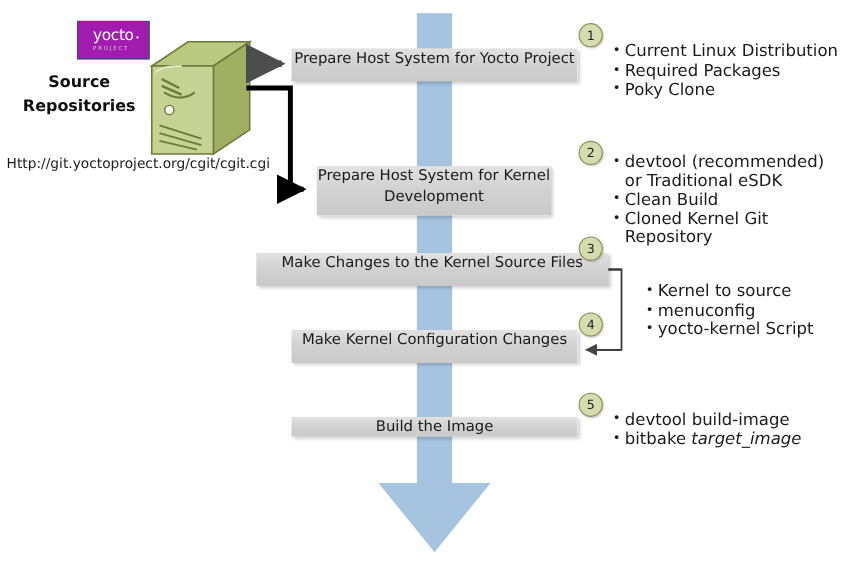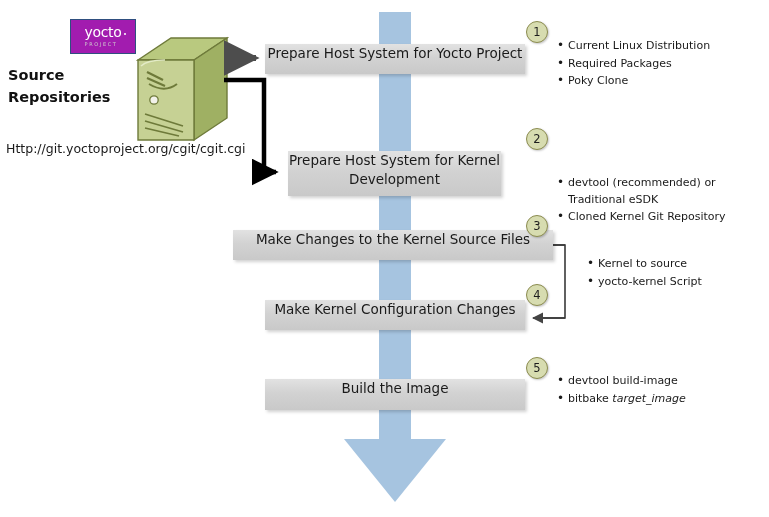--- a/index.html
+++ b/index.html
@@ -52,21 +52,21 @@
     text-align: center;
     color: #cfcfcf;
     font-size: 5px;
     letter-spacing: 1.6px;
   }
 
   
   #source-label {
     left: 8px; top: 64px;
     width: 128px;
-    text-align: left;
+    text-align: center;
     font-size: 14.5px;
     font-weight: bold;
     color: #111111;
     line-height: 22px;
   }
   #repo-url {
     left: 6px; top: 141px;
     font-size: 12.5px;
     color: #1a1a1a;
     white-space: nowrap;
@@ -99,21 +99,21 @@
     align-items: flex-start;
     justify-content: center;
     text-align: center;
     line-height: 19px;
   }
 
   #box-1 { left: 265px; top: 44px;  width: 260px; height: 30px; }
   #box-2 { left: 288px; top: 151px; width: 213px; height: 45px; }
   #box-3 { left: 233px; top: 230px; width: 320px; height: 30px; }
   #box-4 { left: 265px; top: 300px; width: 260px; height: 30px; }
-  #box-5 { left: 265px; top: 379px; width: 260px; height: 31px; }
+  #box-5 { left: 265px; top: 379px; width: 260px; height: 18px; }
 
   
   .step-circle {
     width: 22px; height: 22px;
     border-radius: 50%;
     background: #d7dcb0;
     border: 1.5px solid #8c8d50;
     box-sizing: border-box;
     font-size: 11.5px;
     color: #1d1d1d;
@@ -123,37 +123,37 @@
     box-shadow: 1px 1px 2px rgba(0,0,0,0.22);
   }
   #circle-1 { left: 526px; top: 21px; }
   #circle-2 { left: 526px; top: 128px; }
   #circle-3 { left: 526px; top: 215px; }
   #circle-4 { left: 526px; top: 284px; }
   #circle-5 { left: 526px; top: 357px; }
 
   
   .notes {
-    font-size: 11px;
+    font-size: 15px;
     color: #1a1a1a;
     line-height: 16.5px;
   }
   .notes ul { margin: 0; padding: 0 0 0 14px; list-style: none; }
   .notes li { position: relative; padding-left: 0; margin: 0 0 1px 0; }
   .notes li::before {
     content: "\2022";
     position: absolute;
     left: -11px;
     top: -1px;
     font-size: 12px;
   }
   .notes li .ital { font-style: italic; }
 
   #notes-1 { left: 554px; top: 38px; width: 210px; }
-  #notes-2 { left: 554px; top: 139px; width: 212px; margin-top: 36px; }
+  #notes-2 { left: 554px; top: 139px; width: 212px; }
   #notes-34 { left: 584px; top: 256px; width: 180px; }
   #notes-5 { left: 554px; top: 373px; width: 210px; }
 
   
   #connectors {
     left: 0; top: 0;
     width: 769px; height: 517px;
     pointer-events: none;
   }
 </style>
@@ -249,27 +249,29 @@
     <ul>
       <li>Current Linux Distribution</li>
       <li>Required Packages</li>
       <li>Poky Clone</li>
     </ul>
   </div>
 
   <div class="abs notes" id="notes-2">
     <ul>
       <li>devtool (recommended) or Traditional eSDK</li>
+      <li>Clean Build</li>
       <li>Cloned Kernel Git Repository</li>
     </ul>
   </div>
 
   <div class="abs notes" id="notes-34">
     <ul>
       <li>Kernel to source</li>
+      <li>menuconfig</li>
       <li>yocto-kernel Script</li>
     </ul>
   </div>
 
   <div class="abs notes" id="notes-5">
     <ul>
       <li>
         <span>devtool build-image</span>
       </li>
       <li>

